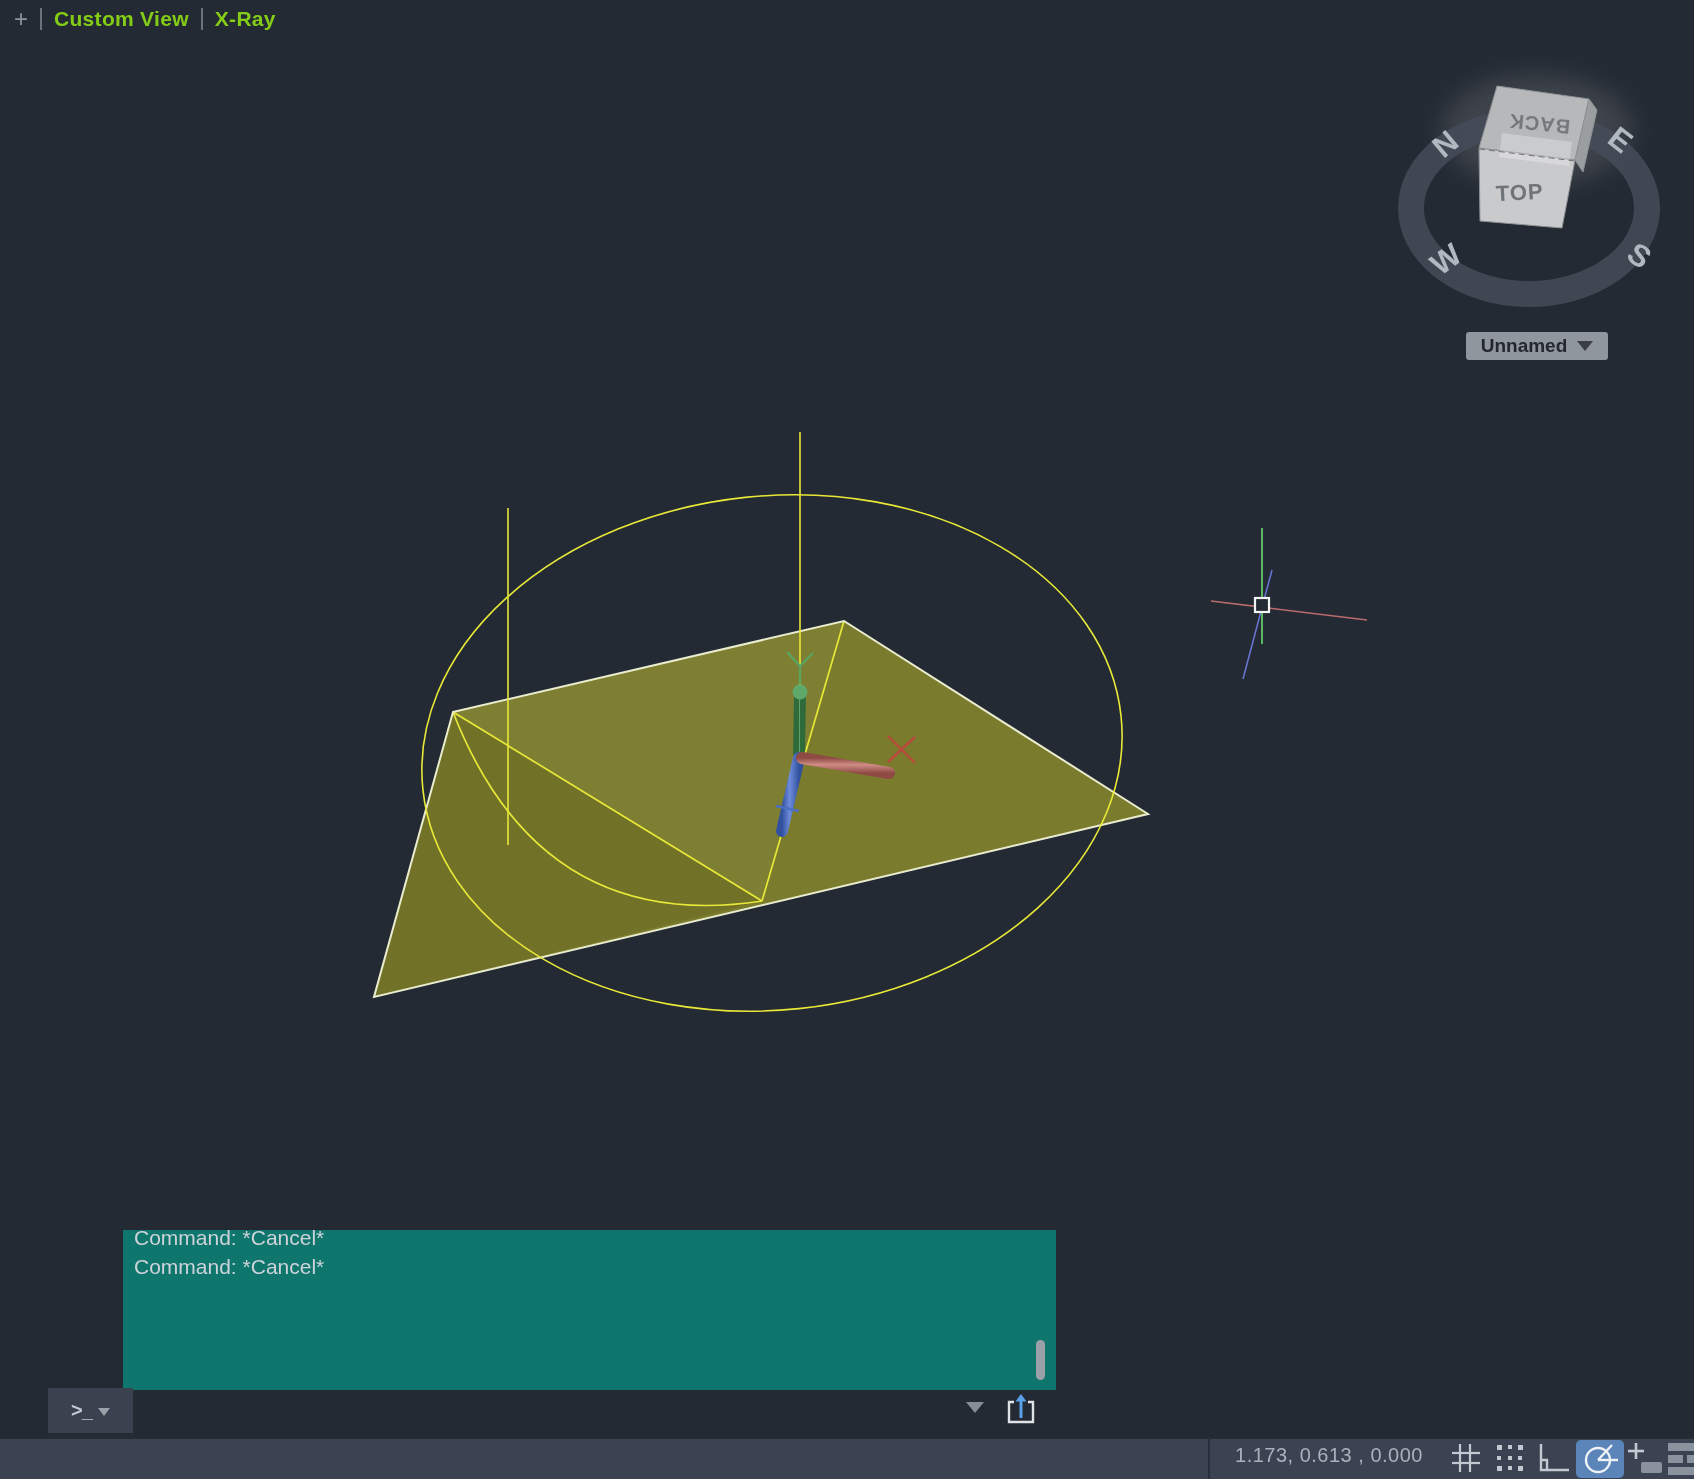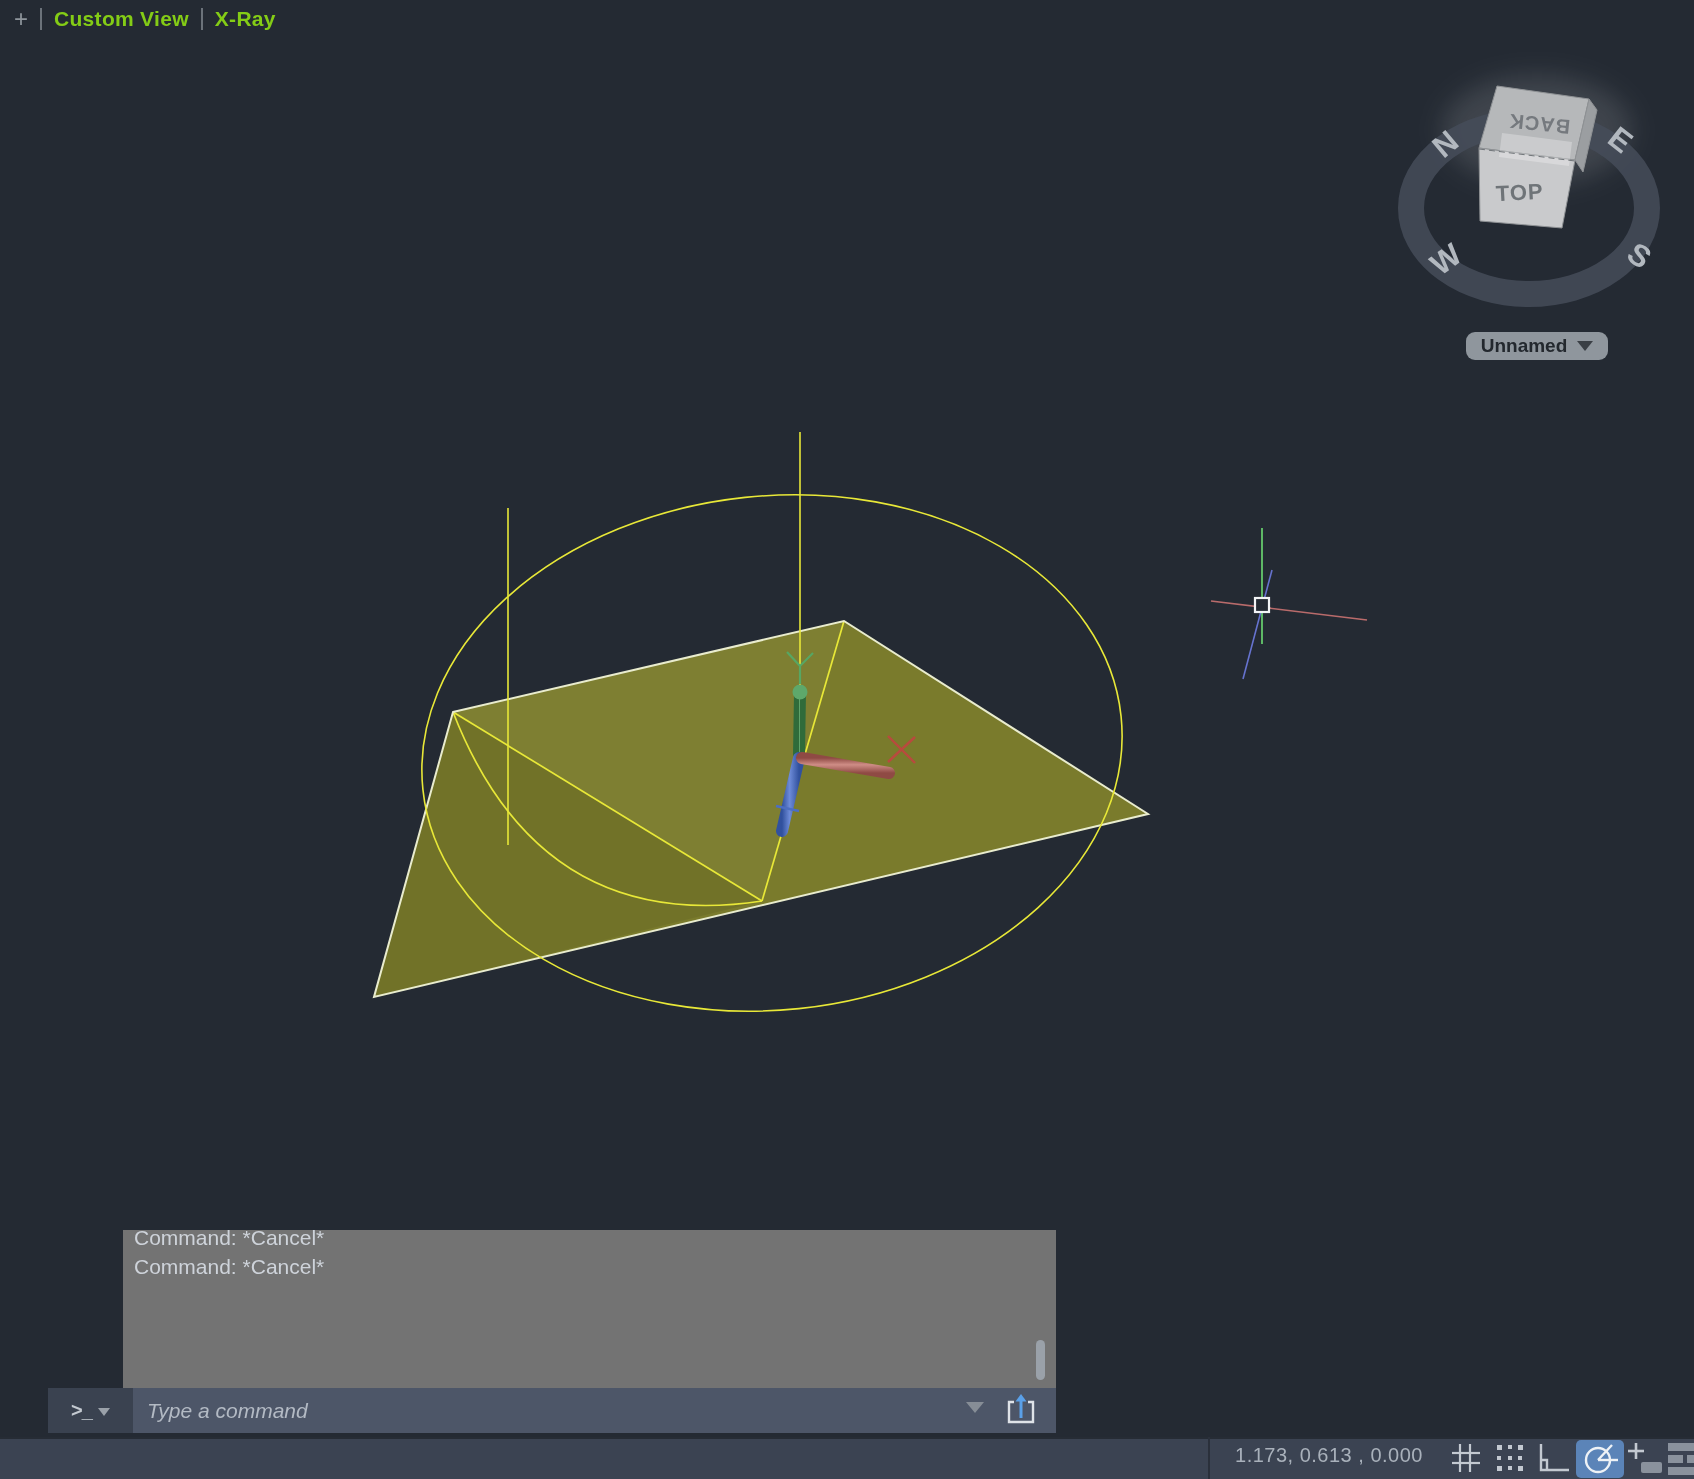--- a/index.html
+++ b/index.html
@@ -7,28 +7,28 @@
        font-family:"Liberation Sans",sans-serif;}
   .abs{position:absolute;}
 
   
   #vp-controls{left:14px;top:4px;height:30px;display:flex;align-items:center;gap:12px;color:#b4bac0;}
   #vp-plus{font-size:24px;color:#8e959c;font-weight:400;line-height:26px;cursor:default;}
   .vp-sep{width:2px;height:22px;background:#6b727a;}
   .vp-label{font-size:21px;font-weight:bold;color:#84cc16;letter-spacing:.3px;}
 
   
-  #view-pill{left:1466px;top:332px;width:142px;height:28px;border-radius:9px;background:#8f969d;
+  #view-pill{left:1466px;top:332px;width:142px;height:28px;border-radius:3px;background:#8f969d;
     display:flex;align-items:center;justify-content:center;gap:10px;cursor:pointer;}
   #view-pill .lbl{font-size:19px;font-weight:bold;color:#23282e;}
   #view-pill .tri{width:0;height:0;border-left:8px solid transparent;border-right:8px solid transparent;
     border-top:10px solid #3a3f45;}
 
   
-  #history{left:123px;top:1230px;width:933px;height:160px;background:#737373;overflow:hidden;}
+  #history{left:123px;top:1230px;width:933px;height:160px;background:#0f766e;overflow:hidden;}
   #history .hlines{margin-top:-7px;padding-left:11px;font-size:21px;line-height:29px;color:#ced3da;white-space:nowrap;}
   #hist-scroll{left:1036px;top:1340px;width:9px;height:40px;border-radius:5px;background:#9aa1a9;}
 
   
   #prompt-box{left:48px;top:1388px;width:85px;height:45px;background:#3a4250;display:flex;
     align-items:center;justify-content:center;gap:6px;color:#c3c9d0;cursor:pointer;}
   #prompt-box .sym{font-size:20px;font-weight:bold;letter-spacing:-1px;}
   #prompt-box .tri{width:0;height:0;border-left:6px solid transparent;border-right:6px solid transparent;
     border-top:8px solid #9aa1a9;margin-top:3px;}
   #input-field{left:133px;top:1388px;width:923px;height:45px;background:#4d5668;}
@@ -150,23 +150,20 @@
       <div>Command: *Cancel*</div>
       <div>Command: *Cancel*</div>
     </div>
   </div>
   <div id="hist-scroll" class="abs"></div>
 
   <div id="prompt-box" class="abs">
     <span class="sym">&gt;_</span>
     <span class="tri"></span>
   </div>
-  <div id="input-field" class="abs">
-    <input id="cmd-input" type="text" placeholder="Type a command" style="">
-  </div>
   <div id="input-expand" class="abs"></div>
   <svg class="abs" width="34" height="36" viewBox="0 0 34 36" style="left:1004px;top:1392px">
     <path d="M 10 10 L 5 10 L 5 30 L 29 30 L 29 10 L 24 10" fill="none" stroke="#dfe3e8" stroke-width="2.4"></path>
     <line x1="17" y1="26" x2="17" y2="8" stroke="#5aa0e8" stroke-width="3"></line>
     <polygon points="17,2 11.5,9.5 22.5,9.5" fill="#5aa0e8"></polygon>
   </svg>
 
   <div id="status-bar" class="abs"></div>
   <div id="status-sep" class="abs"></div>
   <div id="coords" class="abs">1.173,  0.613 , 0.000</div>

